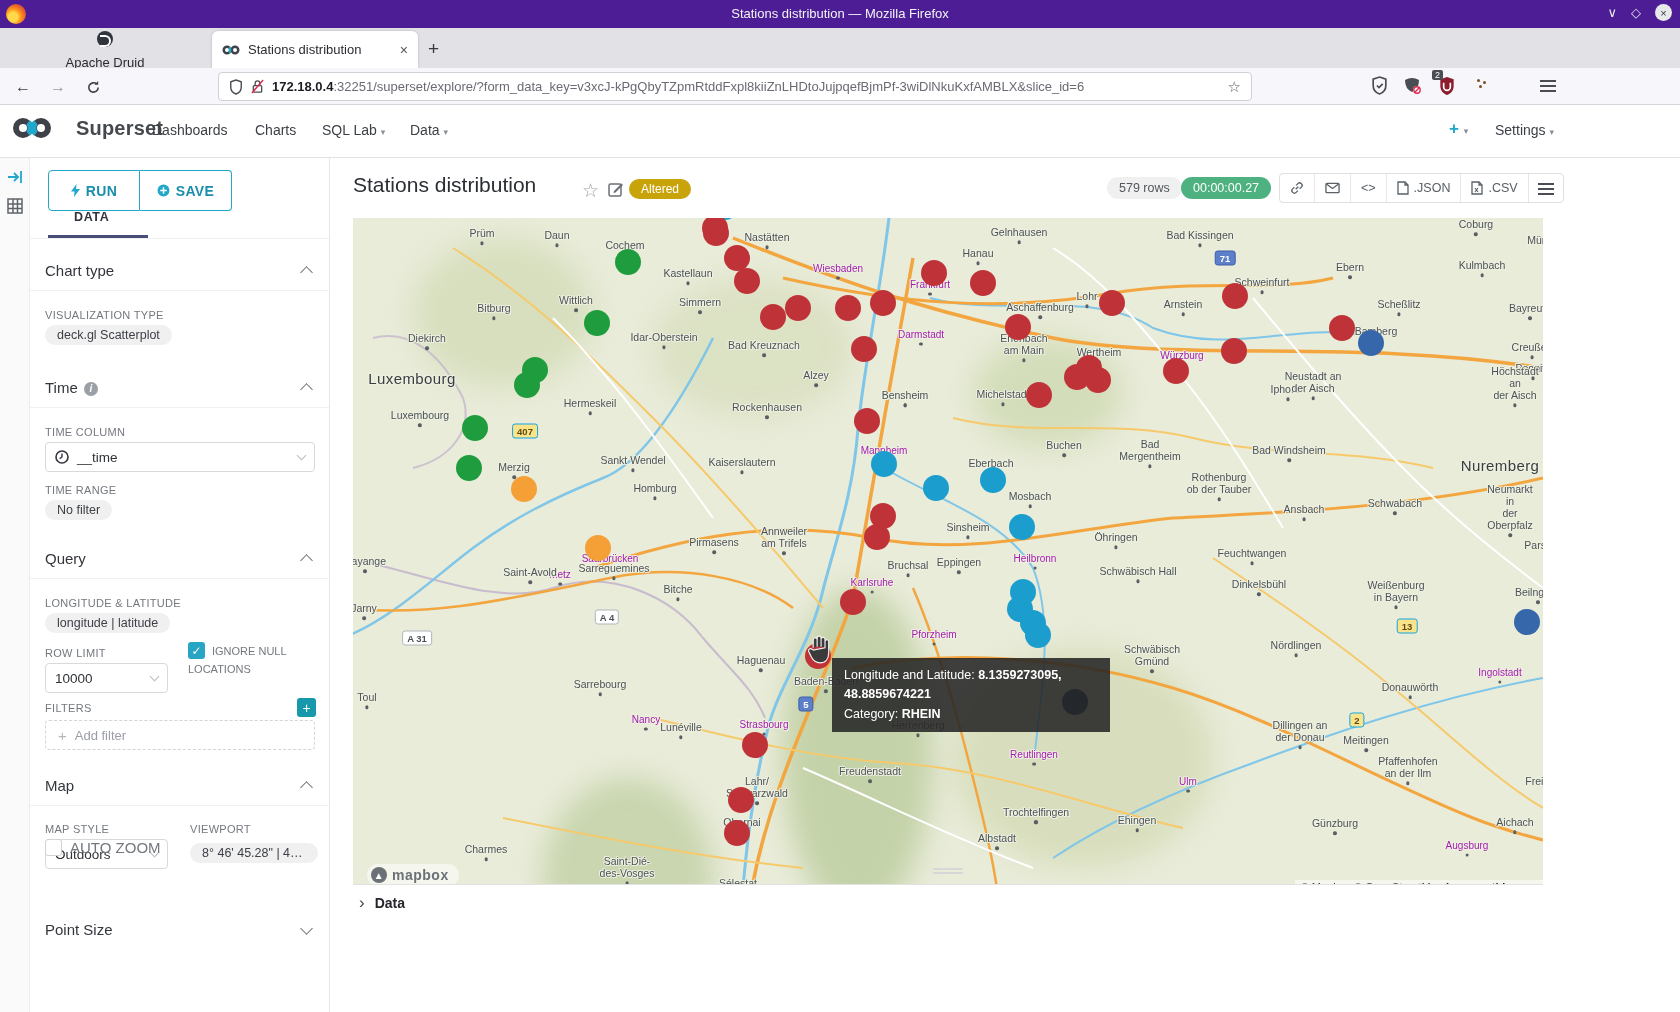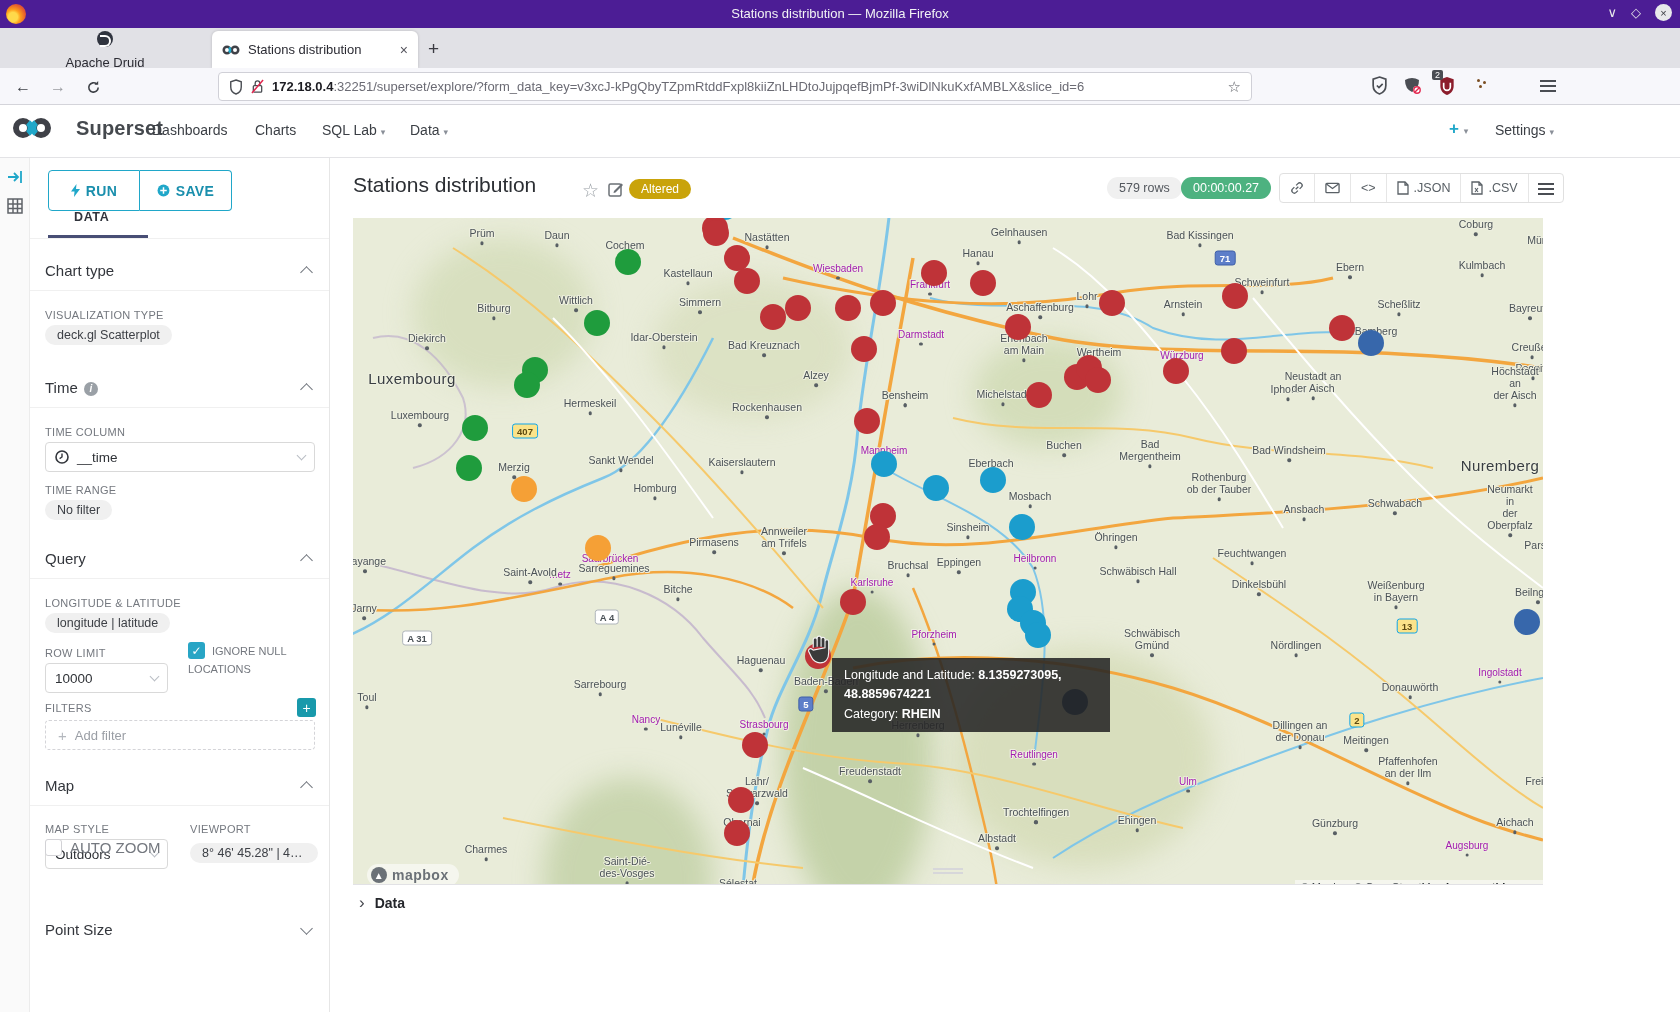--- a/index.html
+++ b/index.html
@@ -445,21 +445,21 @@
       <span class="map-label sm dotted" style="left: 936px; top: 235px;">Bad Windsheim</span>
       <span class="map-label sm dotted" style="left: 74px; top: 123px;">Diekirch</span>
       <span class="map-label sm dotted" style="left: 311px; top: 122px;">Idar-Oberstein</span>
       <span class="map-label sm dotted" style="left: 411px; top: 130px;">Bad Kreuznach</span>
       <span class="map-label sm dotted" style="left: 463px; top: 160px;">Alzey</span>
       <span class="map-label sm dotted" style="left: 552px; top: 180px;">Bensheim</span>
       <span class="map-label sm dotted" style="left: 650px; top: 179px;">Michelstadt</span>
       <span class="map-label sm dotted" style="left: 414px; top: 192px;">Rockenhausen</span>
       <span class="map-label sm dotted" style="left: 237px; top: 188px;">Hermeskeil</span>
       <span class="map-label sm dotted" style="left: 67px; top: 200px;">Luxembourg</span>
-      <span class="map-label sm dotted" style="left: 268px; top: 245px;">Sankt Wendel</span>
+      <span class="map-label sm dotted" style="left: 280px; top: 245px;">Sankt Wendel</span>
       <span class="map-label sm dotted" style="left: 389px; top: 247px;">Kaiserslautern</span>
       <span class="map-label md dotted" style="left: 531px; top: 235px;">Mannheim</span>
       <span class="map-label sm dotted" style="left: 711px; top: 230px;">Buchen</span>
       <span class="map-label sm dotted" style="left: 797px; top: 235px;">Bad
 Mergentheim</span>
       <span class="map-label sm dotted" style="left: 161px; top: 252px;">Merzig</span>
       <span class="map-label sm dotted" style="left: 302px; top: 273px;">Homburg</span>
       <span class="map-label sm dotted" style="left: 638px; top: 248px;">Eberbach</span>
       <span class="map-label sm dotted" style="left: 677px; top: 281px;">Mosbach</span>
       <span class="map-label sm dotted" style="left: 615px; top: 312px;">Sinsheim</span>
@@ -497,21 +497,21 @@
       <span class="map-label sm dotted" style="left: 274px; top: 652px;">Saint-Dié-
 des-Vosges</span>
       <span class="map-label sm dotted" style="left: 133px; top: 634px;">Charmes</span>
       <span class="map-label sm dotted" style="left: 404px; top: 572px;">Lahr/
 Schwarzwald</span>
       <span class="map-label sm dotted" style="left: 517px; top: 556px;">Freudenstadt</span>
       <span class="map-label sm dotted" style="left: 565px; top: 510px;">Herrenberg</span>
       <span class="map-label sm dotted" style="left: 683px; top: 597px;">Trochtelfingen</span>
       <span class="map-label sm dotted" style="left: 784px; top: 605px;">Ehingen</span>
       <span class="map-label sm dotted" style="left: 644px; top: 623px;">Albstadt</span>
-      <span class="map-label sm dotted" style="left: 799px; top: 424px;">Schwäbisch
+      <span class="map-label sm dotted" style="left: 799px; top: 440px;">Schwäbisch
 Gmünd</span>
       <span class="map-label sm dotted" style="left: 943px; top: 430px;">Nördlingen</span>
       <span class="map-label sm dotted" style="left: 1057px; top: 472px;">Donauwörth</span>
       <span class="map-label sm dotted" style="left: 947px; top: 516px;">Dillingen an
 der Donau</span>
       <span class="map-label sm dotted" style="left: 1013px; top: 525px;">Meitingen</span>
       <span class="map-label sm dotted" style="left: 982px; top: 608px;">Günzburg</span>
       <span class="map-label sm dotted" style="left: 1162px; top: 607px;">Aichach</span>
       <span class="map-label sm dotted" style="left: 1055px; top: 552px;">Pfaffenhofen
 an der Ilm</span>

